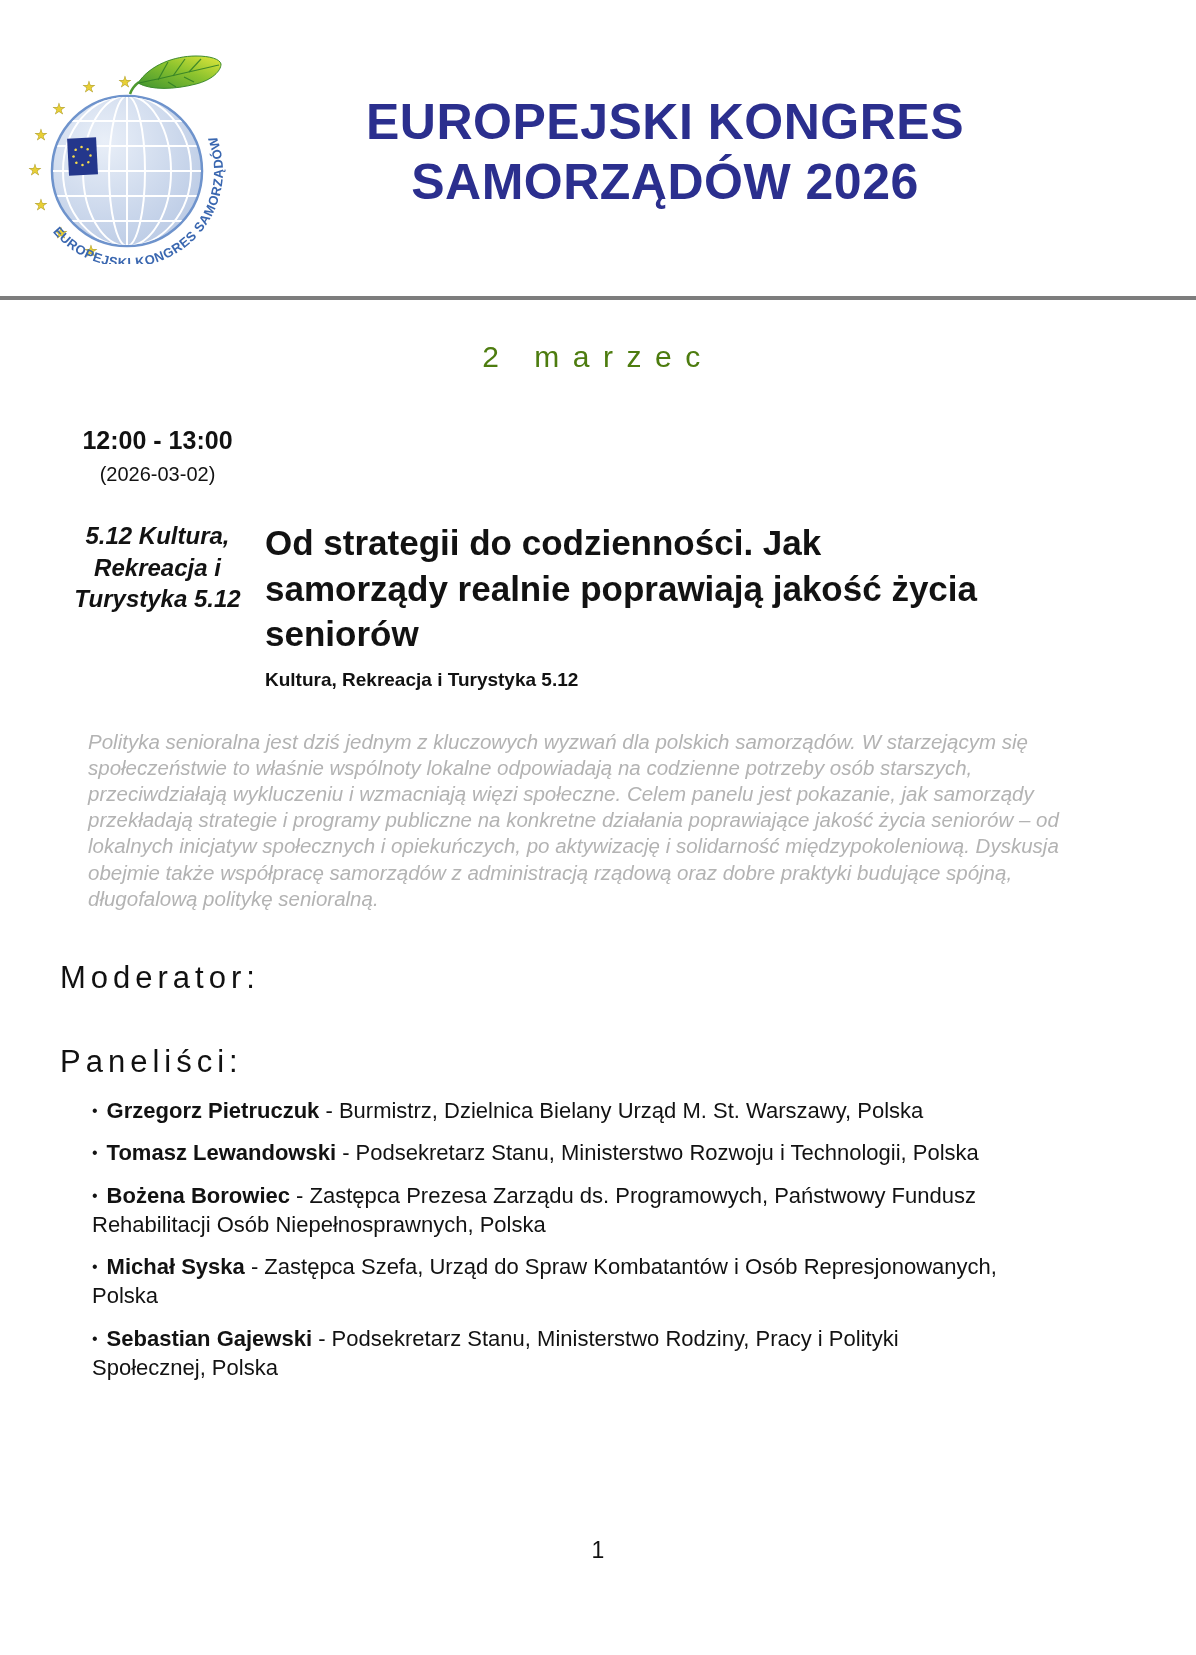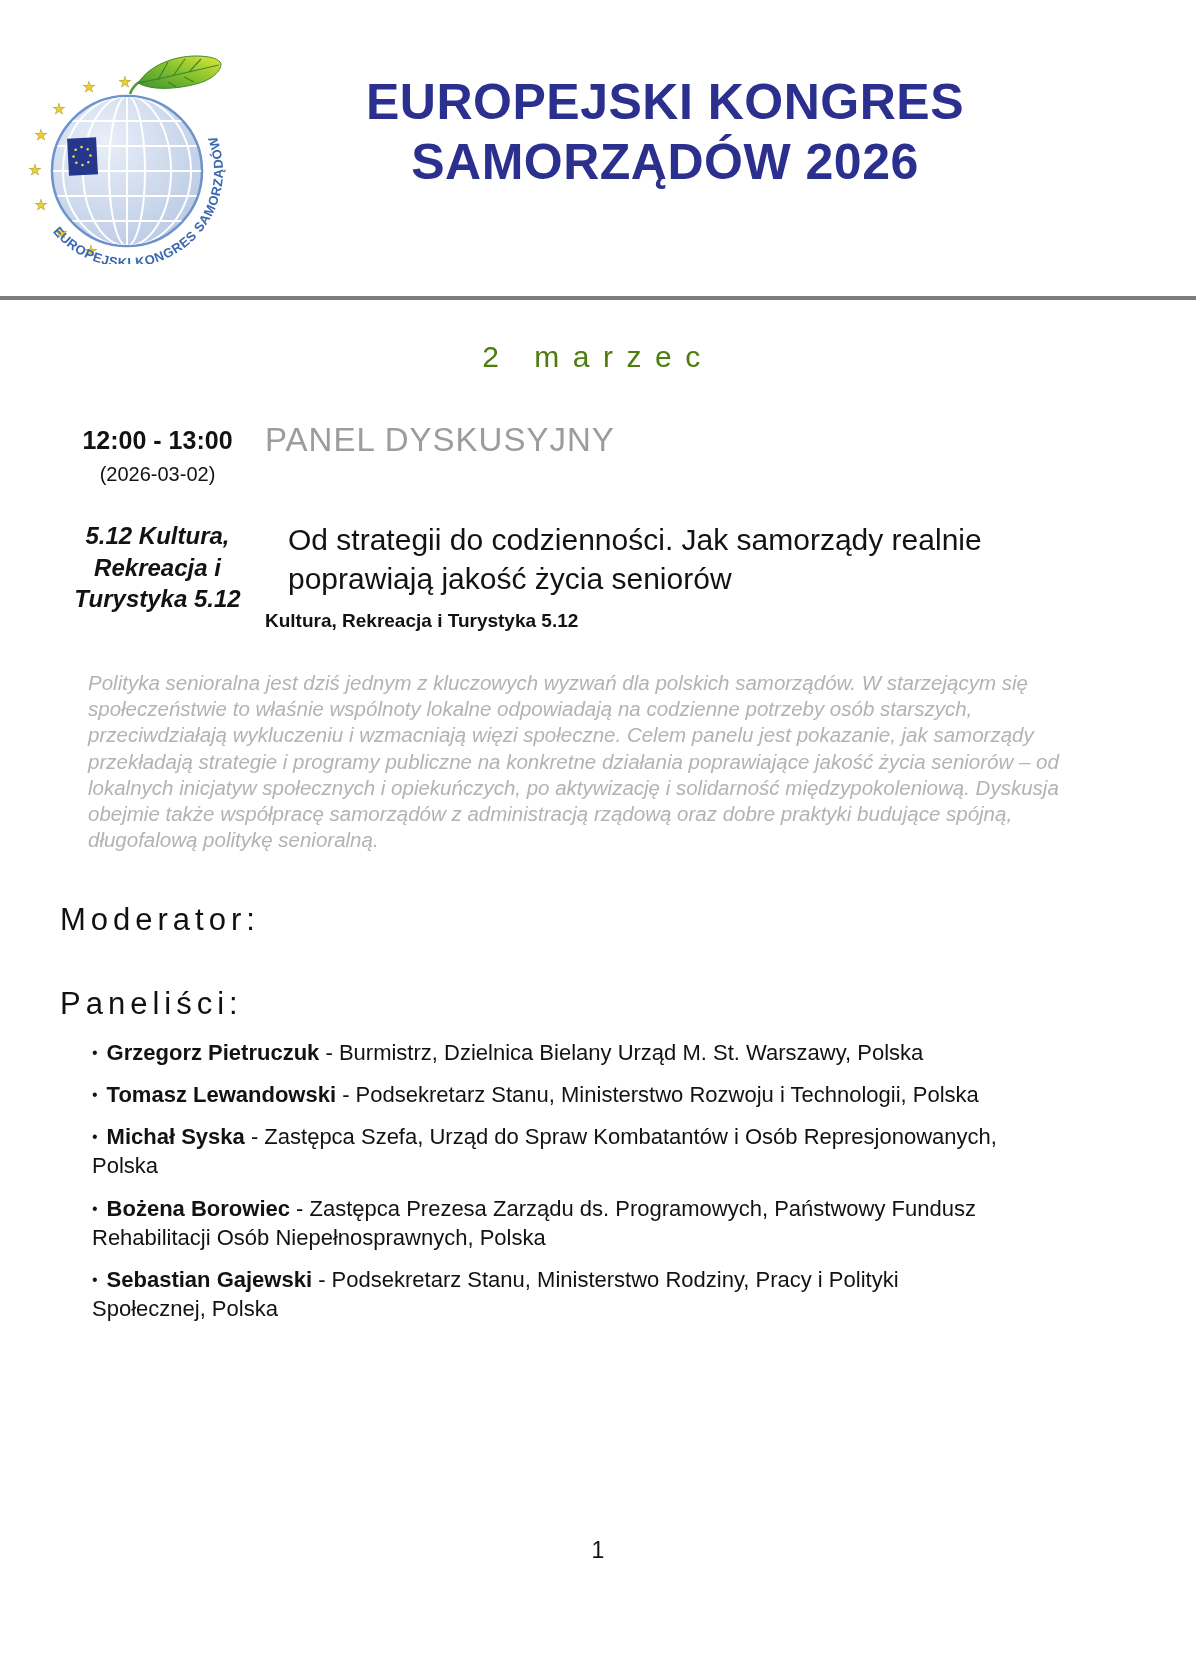--- a/index.html
+++ b/index.html
@@ -6,21 +6,21 @@
   html, body { margin: 0; padding: 0; }
   body {
     width: 1196px; height: 1655px; position: relative; overflow: hidden;
     background: #ffffff; color: #121212;
     font-family: "Liberation Sans", sans-serif;
   }
   
   .header { position: relative; height: 296px; }
   .logo { position: absolute; left: 18px; top: 14px; width: 230px; height: 250px; }
   .header-title {
-    position: absolute; left: 250px; top: 72px; width: 830px;
+    position: absolute; left: 250px; top: 92px; width: 830px;
     text-align: center; font-weight: bold; font-size: 50px; line-height: 60px;
     color: #2b2f8e; letter-spacing: 0.5px;
   }
   .divider { border: 0; border-top: 4px solid #7d7d7d; margin: 0; }
 
   
   .date-heading {
     margin-top: 40px; text-align: center;
     font-size: 30px; letter-spacing: 0.45em; color: #4d7c0f;
   }
@@ -32,21 +32,21 @@
     align-items: start;
     gap: 10px;
   }
   .row1 { margin-top: 52px; }
   .row2 { margin-top: 34px; }
   .time-cell { text-align: center; }
   .session-time { font-size: 25px; font-weight: bold; }
   .session-date { font-size: 20px; margin-top: 8px; }
   .session-type { font-size: 33px; color: #9c9c9c; letter-spacing: 1px; margin-top: -5px; }
   .session-track { font-size: 24px; font-weight: bold; text-align: center; line-height: 1.32; font-style: italic; }
-  .session-title { font-size: 30px; font-weight: normal; line-height: 1.3; max-width: 745px; margin-left: 23px; }
+  .session-title { font-size: 35px; font-weight: bold; line-height: 1.3; max-width: 745px; }
   .session-subtitle { font-size: 19px; font-weight: bold; margin-top: 12px; }
 
   .description {
     margin-top: 38px; max-width: 1010px;
     font-style: italic; color: #b3b3b3; font-size: 20.5px; line-height: 1.28; margin-left: 28px;
   }
 
   .section-label { margin-top: 48px; font-size: 31px; letter-spacing: 5px; color: #111; }
   .bullet-list { margin-top: 16px; }
   .bullet-item {
@@ -150,21 +150,20 @@
 
 <div class="date-heading">2 marzec</div>
 
 <div class="content">
 
   <div class="session-grid row1">
     <div class="time-cell">
       <div class="session-time">12:00 - 13:00</div>
       <div class="session-date">(2026-03-02)</div>
     </div>
-    <div class="session-type">PANEL DYSKUSYJNY</div>
   </div>
 
   <div class="session-grid row2">
     <div class="session-track">5.12 Kultura, Rekreacja i Turystyka 5.12</div>
     <div>
       <div class="session-title">Od strategii do codzienności. Jak samorządy realnie poprawiają jakość życia seniorów</div>
       <div class="session-subtitle">Kultura, Rekreacja i Turystyka 5.12</div>
     </div>
   </div>
 
@@ -176,28 +175,28 @@
   <div class="bullet-list">
     <div class="bullet-item">
       <span class="bullet"></span><span class="person-name">Grzegorz Pietruczuk</span>
       <span class="person-role">- Burmistrz, Dzielnica Bielany Urząd M. St. Warszawy, Polska</span>
     </div>
     <div class="bullet-item">
       <span class="bullet"></span><span class="person-name">Tomasz Lewandowski</span>
       <span class="person-role">- Podsekretarz Stanu, Ministerstwo Rozwoju i Technologii, Polska</span>
     </div>
     <div class="bullet-item">
+      <span class="bullet"></span><span class="person-name">Bożena Borowiec</span>
+      <span class="person-role">- Zastępca Prezesa Zarządu ds. Programowych, Państwowy Fundusz Rehabilitacji Osób Niepełnosprawnych, Polska</span>
+    </div>
+    <div class="bullet-item">
       <span class="bullet"></span><span class="person-name">Michał Syska</span>
       <span class="person-role">- Zastępca Szefa, Urząd do Spraw Kombatantów i Osób Represjonowanych, Polska</span>
     </div>
     <div class="bullet-item">
-      <span class="bullet"></span><span class="person-name">Bożena Borowiec</span>
-      <span class="person-role">- Zastępca Prezesa Zarządu ds. Programowych, Państwowy Fundusz Rehabilitacji Osób Niepełnosprawnych, Polska</span>
-    </div>
-    <div class="bullet-item">
       <span class="bullet"></span><span class="person-name">Sebastian Gajewski</span>
       <span class="person-role">- Podsekretarz Stanu, Ministerstwo Rodziny, Pracy i Polityki Społecznej, Polska</span>
     </div>
   </div>
 
 </div>
 
 <div class="page-footer">1</div>
 
 </body></html>

